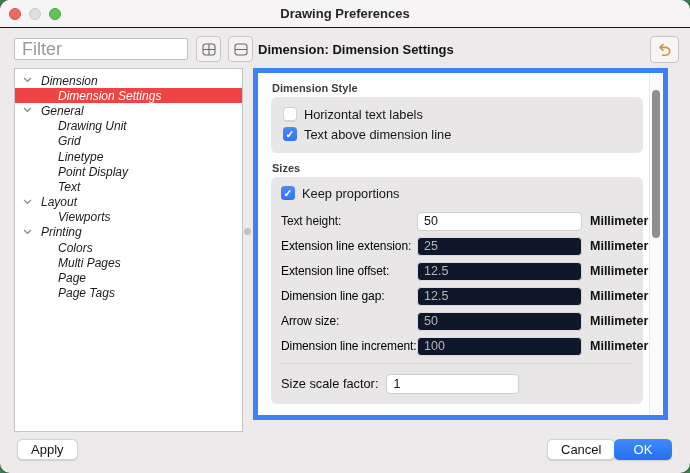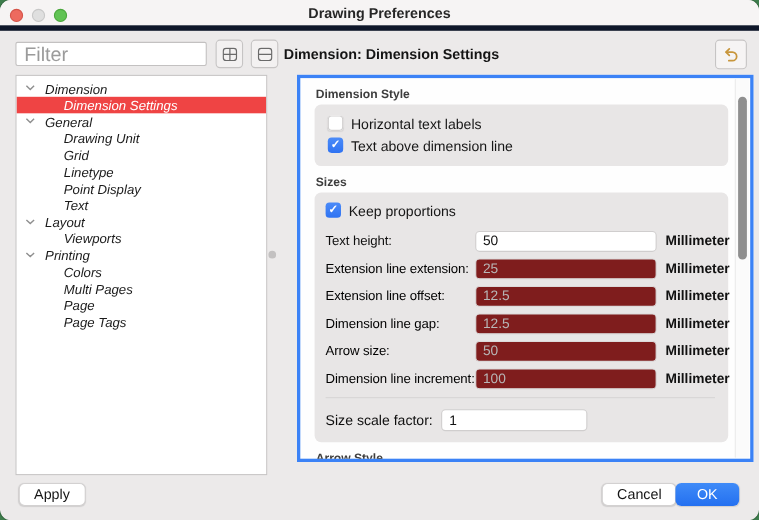--- a/index.html
+++ b/index.html
@@ -13,21 +13,21 @@
   .window {
     position:absolute; inset:0;
     background:#eceaea;
     border-radius:10px;
     overflow:hidden;
     box-shadow:0 0 0 1px rgba(0,0,0,.15);
   }
   
   .titlebar {
     height:28px; background:#f6f4f4;
-    border-bottom:5px solid #0f172a;
+    border-bottom:1px solid #0f172a;
     display:flex; align-items:center; justify-content:center;
     position:relative;
   }
   .traffic { position:absolute; left:9px; top:8px; display:flex; gap:8px; }
   .tl { width:12px; height:12px; border-radius:50%; }
   .tl.red   { background:#ed6a5f; border:1px solid #d55348; }
   .tl.gray  { background:#dfdfdf; border:1px solid #c8c8c8; }
   .tl.green { background:#61c354; border:1px solid #4aa73c; }
   .win-title { font-size:13px; font-weight:bold; color:#262626; }
   
@@ -61,22 +61,22 @@
   .trow.lvl0 .tlabel { margin-left:26px; }
   .trow.lvl1 .tlabel { margin-left:43px; }
   .trow.selected { background:#ef4444; color:#fff; }
   
   .split-dot {
     position:absolute; left:244px; top:228px; width:7px; height:7px;
     border-radius:50%; background:#c3c1c1;
   }
   
   .panel {
-    position:absolute; left:270px; top:68px; width:415px; height:352px;
-    background:#fefefe; border:3px solid #3b82f6; overflow:hidden;
+    position:absolute; left:253px; top:68px; width:415px; height:352px;
+    background:#fefefe; border:5px solid #3b82f6; overflow:hidden;
   }
   .section-title { margin:9px 20px 3px 14px; font-size:11px; font-weight:bold; color:#3d3d3d; }
   .group { margin:0 20px 0 13px; background:#e8e6e6; border-radius:6px; }
   .group.g1 { padding:9px 12px 7px; }
   .group.g2 { padding:8px 10px 10px; }
   .group.g3 { height:40px; }
   .cbrow { display:flex; align-items:center; gap:7px; height:16px; margin-bottom:4px;
            font-size:12.8px; color:#161616; }
   .cbrow.kp { margin-bottom:10px; }
   .cb { width:14px; height:14px; border-radius:3.5px; background:#fff; flex:none;
@@ -89,21 +89,21 @@
   }
   .frow { display:grid; grid-template-columns:136px 165px 1fr; align-items:center;
           height:20px; margin-bottom:5px; }
   .frow label { font-size:12px; letter-spacing:-.1px; color:#101010; white-space:nowrap; }
   .frow.disabled label { color:#000000; }
   .tinput {
     width:165px; height:19px; border:1px solid #d0cece; border-radius:4px;
     background:#fff; padding:0 6px; font-family:"Liberation Sans",sans-serif;
     font-size:12.5px; color:#111;
   }
-  .tinput:disabled { color:#b8b6b6; border-color:#dcdada; background:#7f1d1d; opacity:1; }
+  .tinput:disabled { color:#b8b6b6; border-color:#dcdada; background:#0f172a; opacity:1; }
   .unit { font-size:12.5px; font-weight:bold; color:#111; padding-left:8px; white-space:nowrap; }
   .divider { height:1px; background:#d7d5d5; margin:7px 2px 9px 0; }
   .scalerow { display:flex; align-items:center; gap:8px; font-size:12.8px; color:#0e0e0e; height:21px; }
   .scale-input { width:133px; height:20px; border:1px solid #d0cece; border-radius:4px;
     background:#fff; padding:0 6px; font-family:"Liberation Sans",sans-serif; font-size:12.5px; color:#111; }
   
   .vtrack { position:absolute; top:1px; right:1px; bottom:1px; width:13px;
             background:#fbfbfb; border-left:1px solid #ebebeb; }
   .vthumb { position:absolute; top:16px; right:2px; width:8px; height:148px;
             background:#8f8f8f; border-radius:4.5px; }

